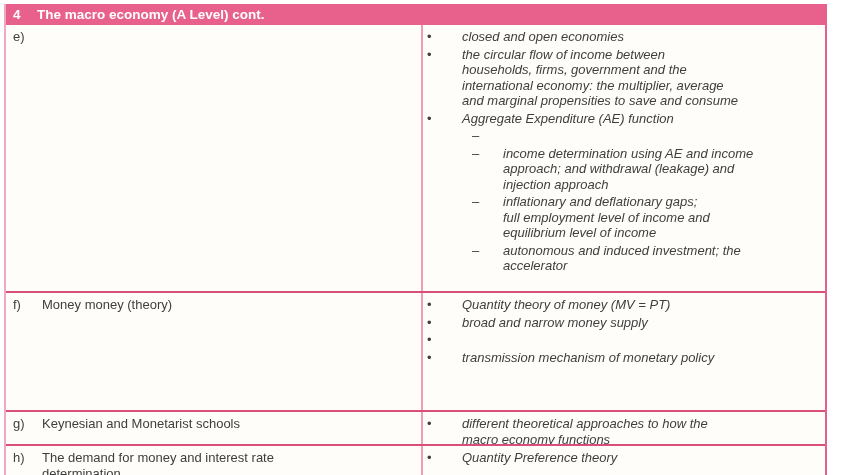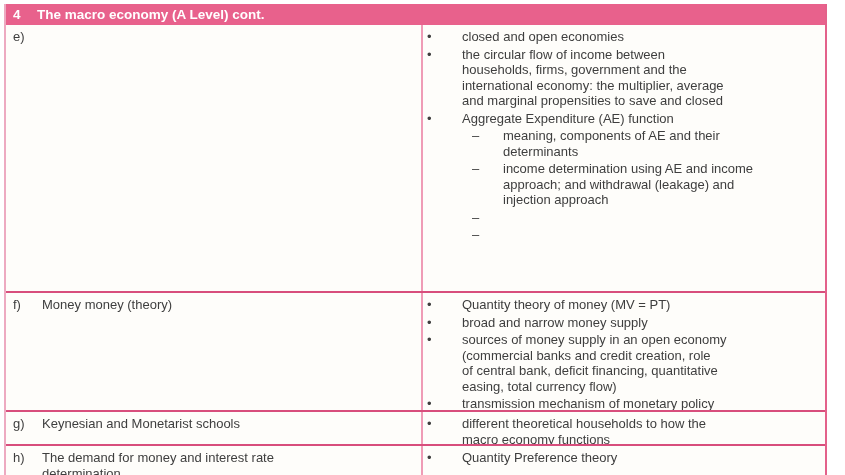--- a/index.html
+++ b/index.html
@@ -36,21 +36,21 @@
   }
   .lbl { width:29px; flex-shrink:0; }
   .topic { white-space:pre-line; }
   .vdiv { width:2px; background:#ef9cb6; flex-shrink:0; }
   .cell-right { flex:1; box-sizing:border-box; padding:4px 6px 0 4px; }
   .item { display:flex; margin-top:2px; }
   .item:first-child { margin-top:0; }
   .marker { width:35px; flex-shrink:0; }
   .item.sub { margin-left:45px; }
   .item.sub .marker { width:31px; }
-  .txt { white-space:pre-line; }
+  .txt { white-space:pre-line;font-style:italic; }
 </style>
 </head>
 <body>
 
 <div class="page">
   <div class="table">
 
     <div class="hdr">
       <span class="hdr-num">4</span>
       <span class="hdr-title">The macro economy (A Level) cont.</span>
@@ -64,42 +64,45 @@
       <div class="cell-right">
         <div class="item">
           <span class="marker">•</span>
           <span class="txt">closed and open economies</span>
         </div>
         <div class="item">
           <span class="marker">•</span>
           <span class="txt">the circular flow of income between
 households, firms, government and the
 international economy: the multiplier, average
-and marginal propensities to save and closed</span>
+and marginal propensities to save and consume</span>
         </div>
         <div class="item">
           <span class="marker">•</span>
           <span class="txt">Aggregate Expenditure (AE) function</span>
         </div>
         <div class="item sub">
           <span class="marker">–</span>
-          <span class="txt">meaning, components of AE and their
-determinants</span>
         </div>
         <div class="item sub">
           <span class="marker">–</span>
           <span class="txt">income determination using AE and income
 approach; and withdrawal (leakage) and
 injection approach</span>
         </div>
         <div class="item sub">
           <span class="marker">–</span>
+          <span class="txt">inflationary and deflationary gaps;
+full employment level of income and
+equilibrium level of income</span>
         </div>
         <div class="item sub">
           <span class="marker">–</span>
+          <span class="txt">autonomous and induced investment; the
+accelerator</span>
         </div>
       </div>
     </div>
 
     <div class="row bt r1">
       <div class="cell-left">
         <span class="lbl">f)</span>
         <span class="topic">Money money (theory)</span>
       </div>
       <div class="vdiv"></div>
@@ -107,42 +110,38 @@
         <div class="item">
           <span class="marker">•</span>
           <span class="txt">Quantity theory of money (MV = PT)</span>
         </div>
         <div class="item">
           <span class="marker">•</span>
           <span class="txt">broad and narrow money supply</span>
         </div>
         <div class="item">
           <span class="marker">•</span>
-          <span class="txt">sources of money supply in an open economy
-(commercial banks and credit creation, role
-of central bank, deficit financing, quantitative
-easing, total currency flow)</span>
         </div>
         <div class="item">
           <span class="marker">•</span>
           <span class="txt">transmission mechanism of monetary policy</span>
         </div>
       </div>
     </div>
 
     <div class="row bt r2">
       <div class="cell-left">
         <span class="lbl">g)</span>
         <span class="topic">Keynesian and Monetarist schools</span>
       </div>
       <div class="vdiv"></div>
       <div class="cell-right">
         <div class="item">
           <span class="marker">•</span>
-          <span class="txt">different theoretical households to how the
+          <span class="txt">different theoretical approaches to how the
 macro economy functions</span>
         </div>
       </div>
     </div>
 
     <div class="row bt r3">
       <div class="cell-left">
         <span class="lbl">h)</span>
         <span class="topic">The demand for money and interest rate
 determination</span>

